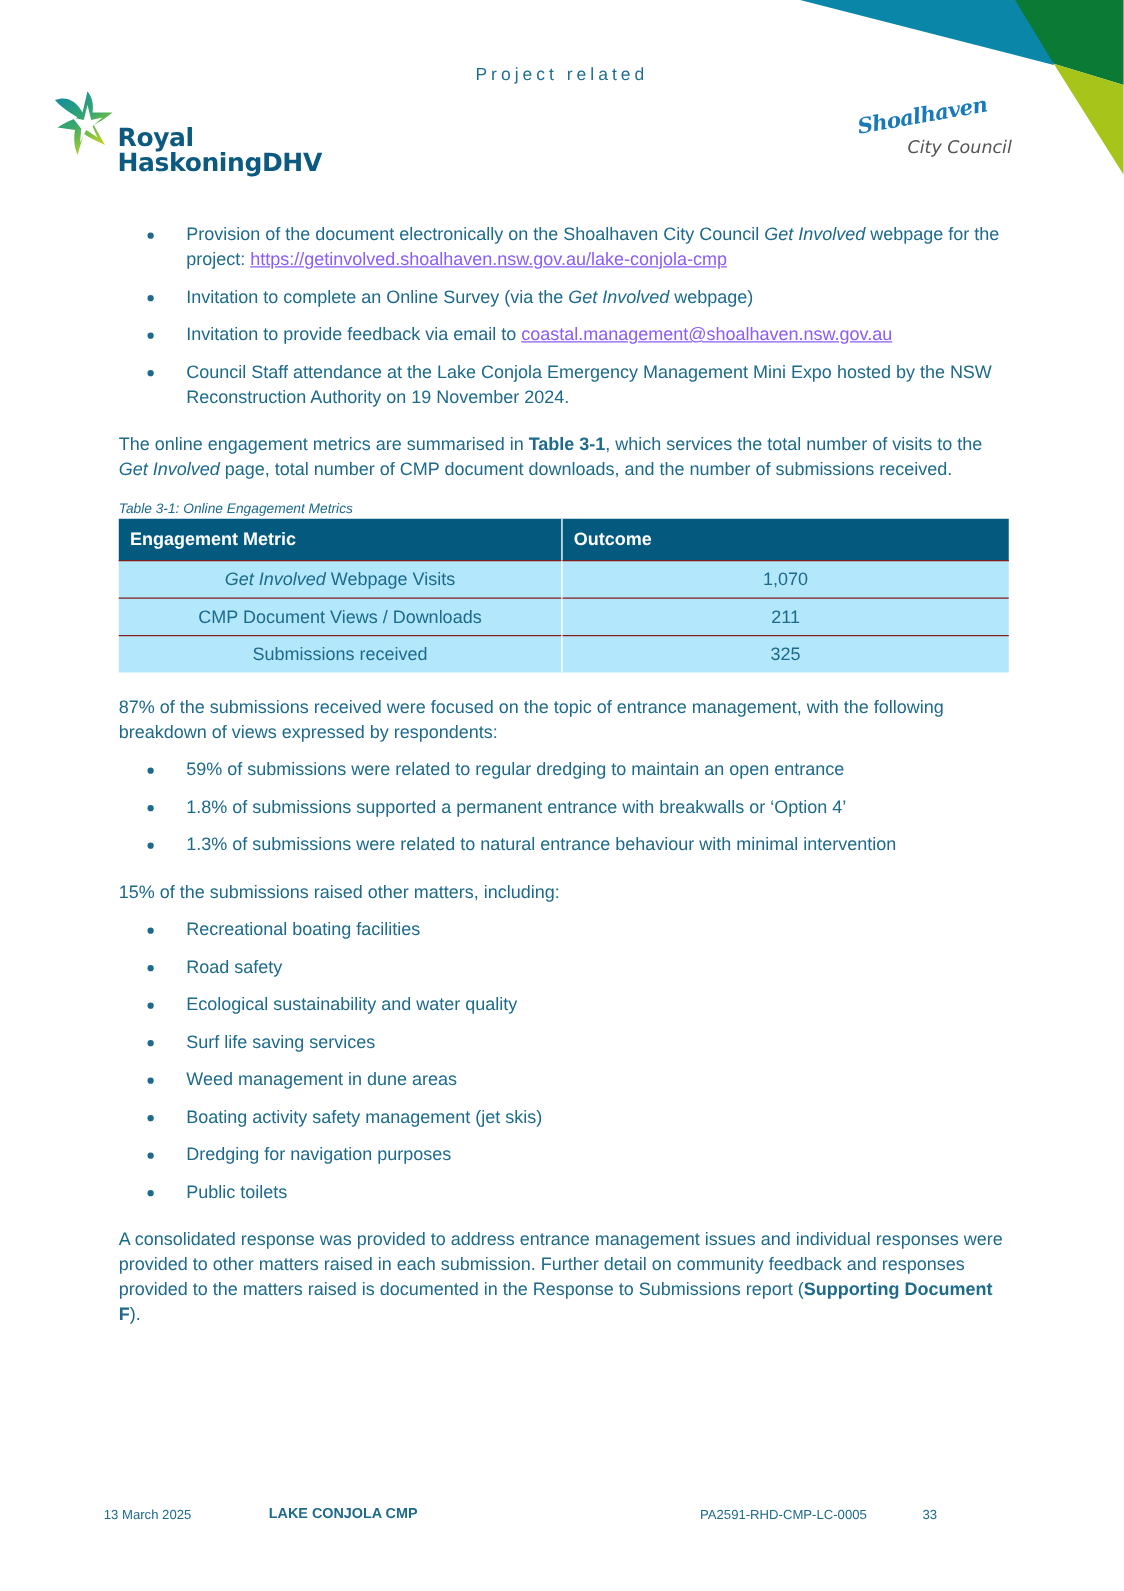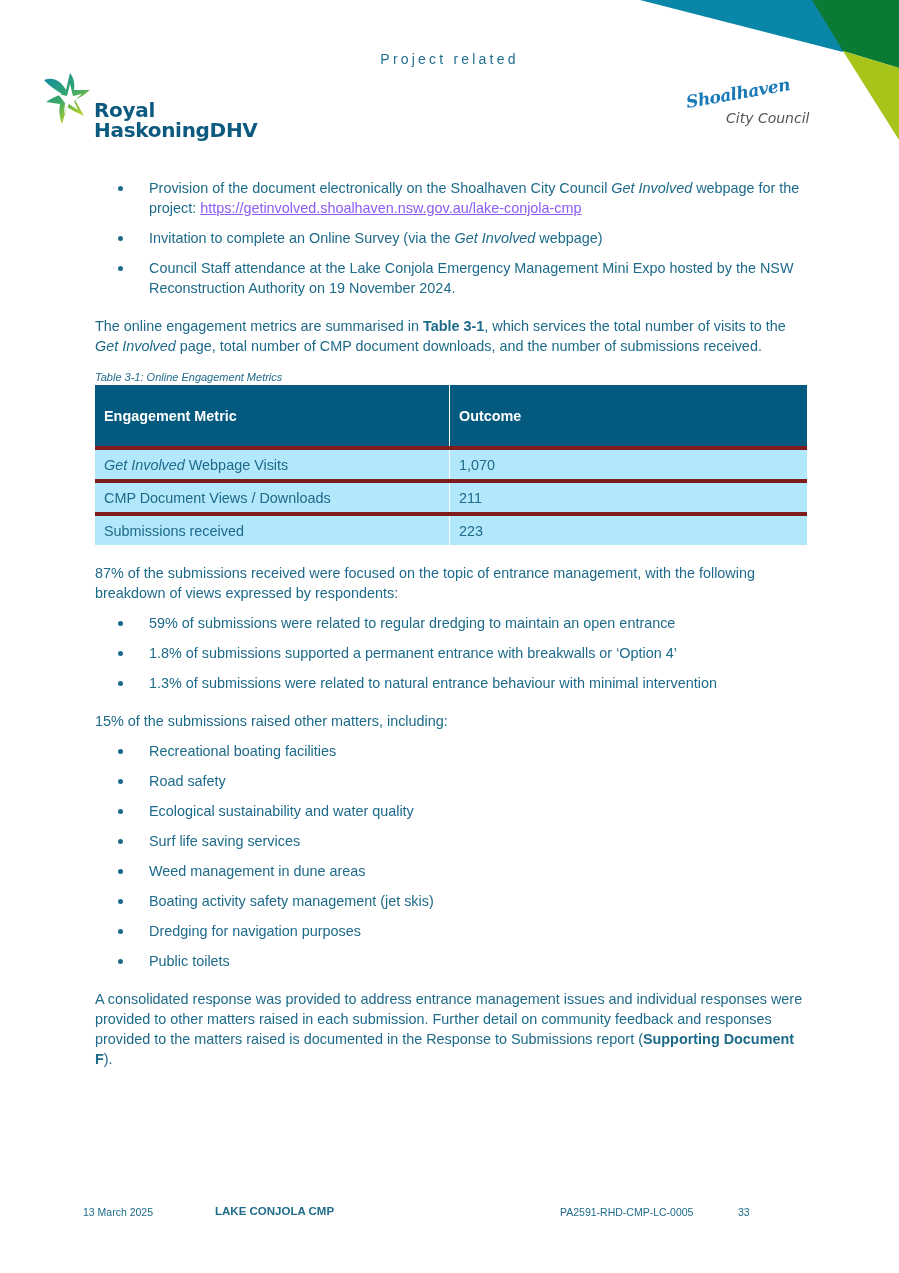--- a/index.html
+++ b/index.html
@@ -19,24 +19,24 @@
         font-style: italic; color: #555555; font-size: 14px; }
   .content { position: absolute; left: 95px; top: 178px; width: 715px; font-size: 14.4px; line-height: 20px; color: #1d6a8a; }
   ul.bullets { list-style: none; margin: 0; padding: 0; }
   ul.bullets li { position: relative; padding-left: 54px; margin-bottom: 10px; }
   ul.bullets li .dot { position: absolute; left: 23px; top: 8px; width: 5px; height: 5px; border-radius: 50%; background: #1d6a8a; }
   a.link { color: #8b5cf6; text-decoration: underline; }
   p.para { margin: 0; }
   .caption { font-size: 11px; font-style: italic; color: #1d6a8a; margin-top: 13px; height: 16px; line-height: 16px; }
   table.metrics { border-collapse: collapse; width: 712px; font-size: 14.4px; }
   table.metrics th { background: #045a7e; color: #ffffff; font-weight: bold; text-align: left;
-        padding: 16px 9px; height: 29px; border-right: 1px solid #ffffff; }
+        padding: 2px 9px; height: 29px; border-right: 1px solid #ffffff; }
   table.metrics th:last-child { border-right: none; }
   table.metrics td { background: #b3e7fb; color: #1d6a8a; padding: 0 9px; height: 29px;
-        border-top: 4px solid #7f1d1d; border-right: 1px solid #ffffff; }
+        border-top: 1px solid #7f1d1d; border-right: 1px solid #ffffff; text-align: center; }
   table.metrics td:last-child { border-right: none; }
   .col1 { width: 336px; }
   .footer { position: absolute; top: 1206px; left: 0; width: 899px; font-size: 10.5px; color: #1d6a8a; }
   .footer span { position: absolute; }
   .footer .title { font-weight: bold; font-size: 11.5px; top: -1px; }
 </style>
 </head>
 <body>
 
 <div class="page">
@@ -78,20 +78,24 @@
       <li>
         <span class="dot"></span>
         <span>Provision of the document electronically on the Shoalhaven City Council </span><i>Get Involved</i><span> webpage for the project: </span><a class="link">https://getinvolved.shoalhaven.nsw.gov.au/lake-conjola-cmp</a>
       </li>
       <li>
         <span class="dot"></span>
         <span>Invitation to complete an Online Survey (via the </span><i>Get Involved</i><span> webpage)</span>
       </li>
       <li>
         <span class="dot"></span>
+        <span>Invitation to provide feedback via email to </span><a class="link">coastal.management@shoalhaven.nsw.gov.au</a>
+      </li>
+      <li>
+        <span class="dot"></span>
         <span>Council Staff attendance at the Lake Conjola Emergency Management Mini Expo hosted by the NSW Reconstruction Authority on 19 November 2024.</span>
       </li>
     </ul>
 
     <p class="para" style="margin-top:18px;">
       <span>The online engagement metrics are summarised in </span><b>Table 3-1</b><span>, which services the total number of visits to the </span><i>Get Involved</i><span> page, total number of CMP document downloads, and the number of submissions received.</span>
     </p>
 
     <div class="caption">Table 3-1: Online Engagement Metrics</div>
 
@@ -106,21 +110,21 @@
         <tr>
           <td><i>Get Involved</i><span> Webpage Visits</span></td>
           <td>1,070</td>
         </tr>
         <tr>
           <td>CMP Document Views / Downloads</td>
           <td>211</td>
         </tr>
         <tr>
           <td>Submissions received</td>
-          <td>223</td>
+          <td>325</td>
         </tr>
       </tbody>
     </table>
 
     <p class="para" style="margin-top:18px;">87% of the submissions received were focused on the topic of entrance management, with the following breakdown of views expressed by respondents:</p>
 
     <ul class="bullets" style="margin-top:10px;">
       <li><span class="dot"></span><span>59% of submissions were related to regular dredging to maintain an open entrance</span></li>
       <li><span class="dot"></span><span>1.8% of submissions supported a permanent entrance with breakwalls or ‘Option 4’</span></li>
       <li><span class="dot"></span><span>1.3% of submissions were related to natural entrance behaviour with minimal intervention</span></li>

